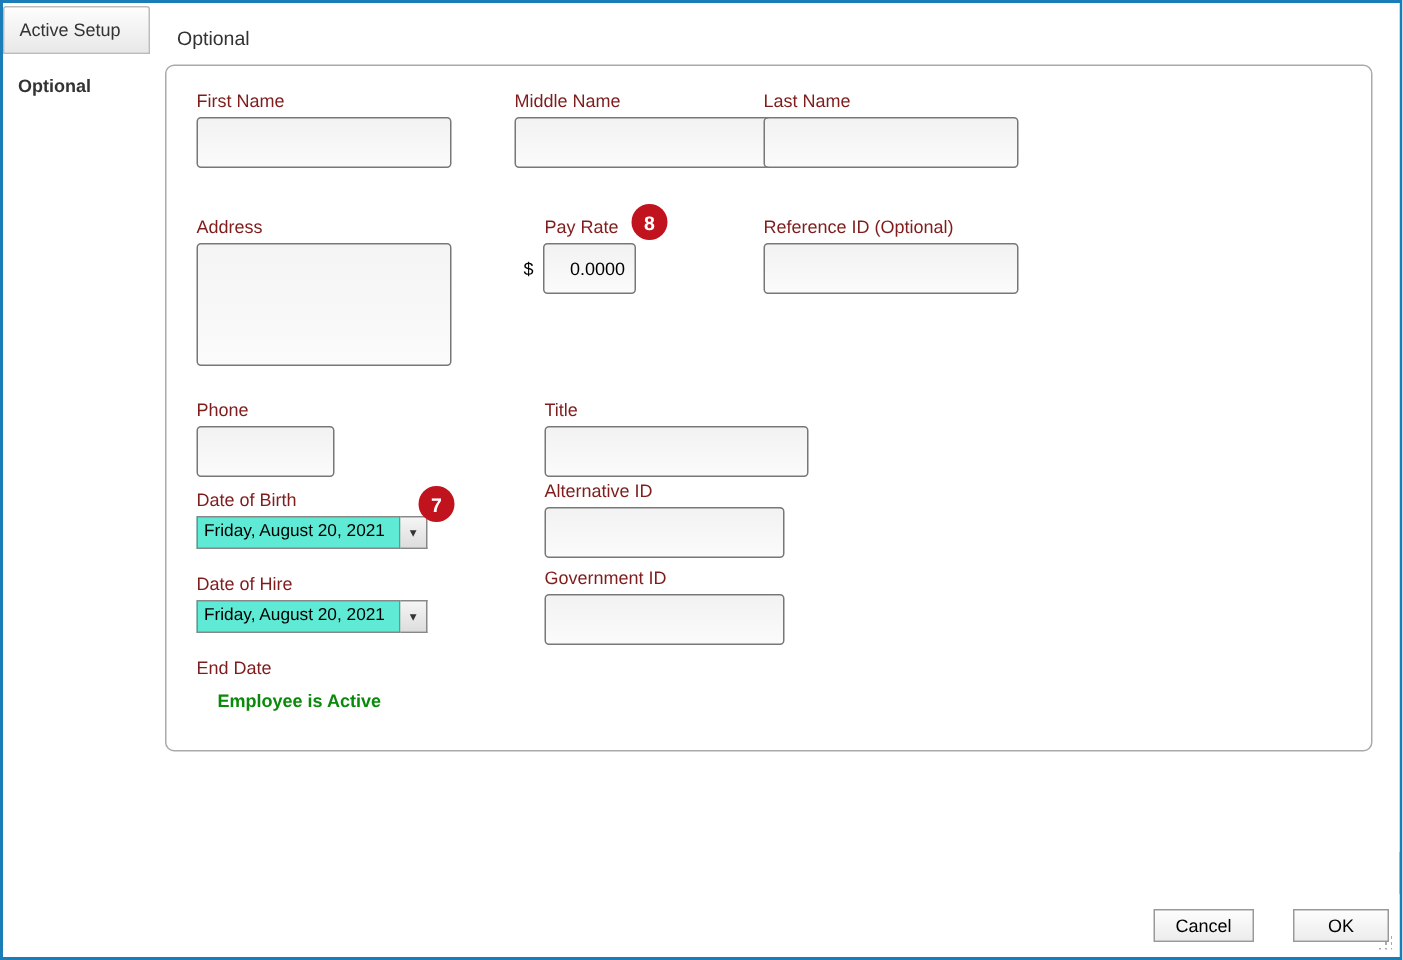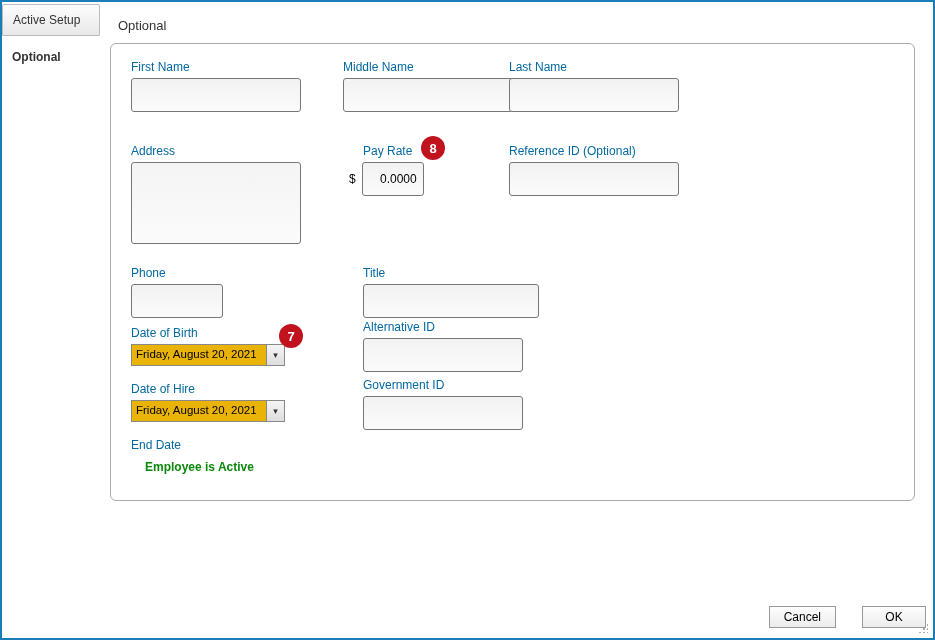--- a/index.html
+++ b/index.html
@@ -100,21 +100,21 @@
       padding: 18px 20px 36px 20px;
       position: relative;
       height: 458px;
     }
     .col { position: absolute; }
     .col1 { left: 20px; }
     .col2 { left: 232px; }
     .col3 { left: 398px; }
     .label {
       font-size: 12px;
-      color: #0369a1;
+      color: #7f1d1d;
       display: block;
       margin-bottom: 4px;
     }
     .text-input {
       height: 34px;
       border: 1px solid #777;
       border-radius: 3px;
       background: linear-gradient(#f2f2f2, #fbfbfb);
       padding: 12px 4px;
       font-size: 12px;
@@ -137,21 +137,21 @@
     }
     .date-picker {
       display: flex;
       align-items: stretch;
       width: 154px;
       height: 22px;
     }
     .date-text {
       flex: 1;
       border: 1px solid #888;
-      background: #eab308;
+      background: #5eead4;
       font-size: 11.5px;
       padding: 3px 4px;
       white-space: nowrap;
       overflow: hidden;
     }
     .date-btn {
       width: 18px;
       border: 1px solid #888;
       border-left: none;
       background: linear-gradient(#f5f5f5, #ddd);

